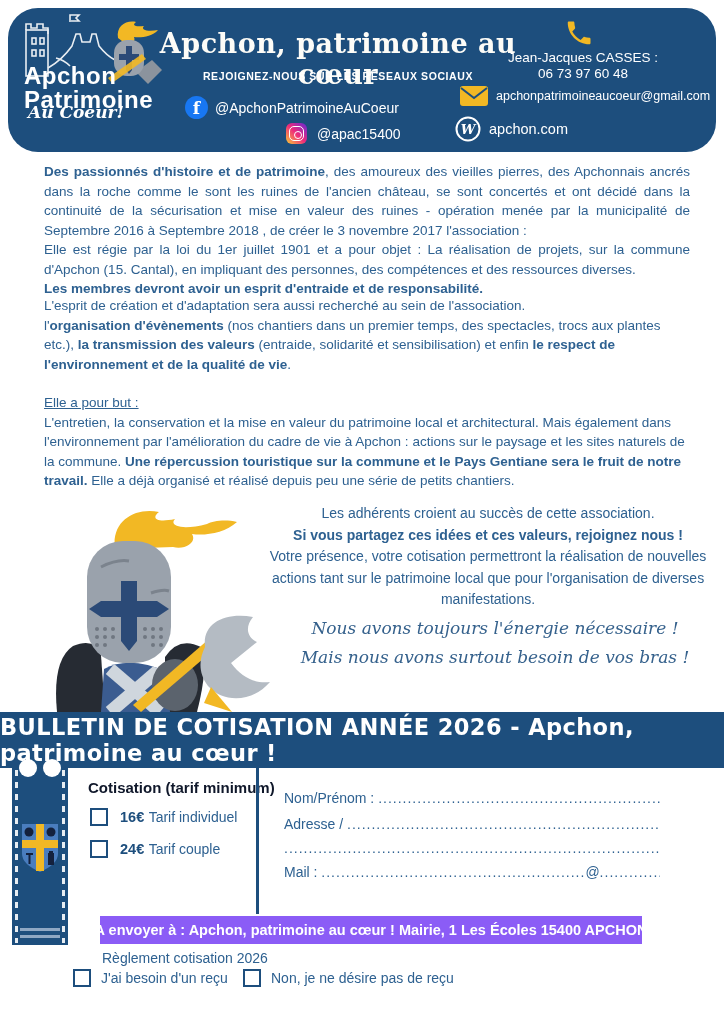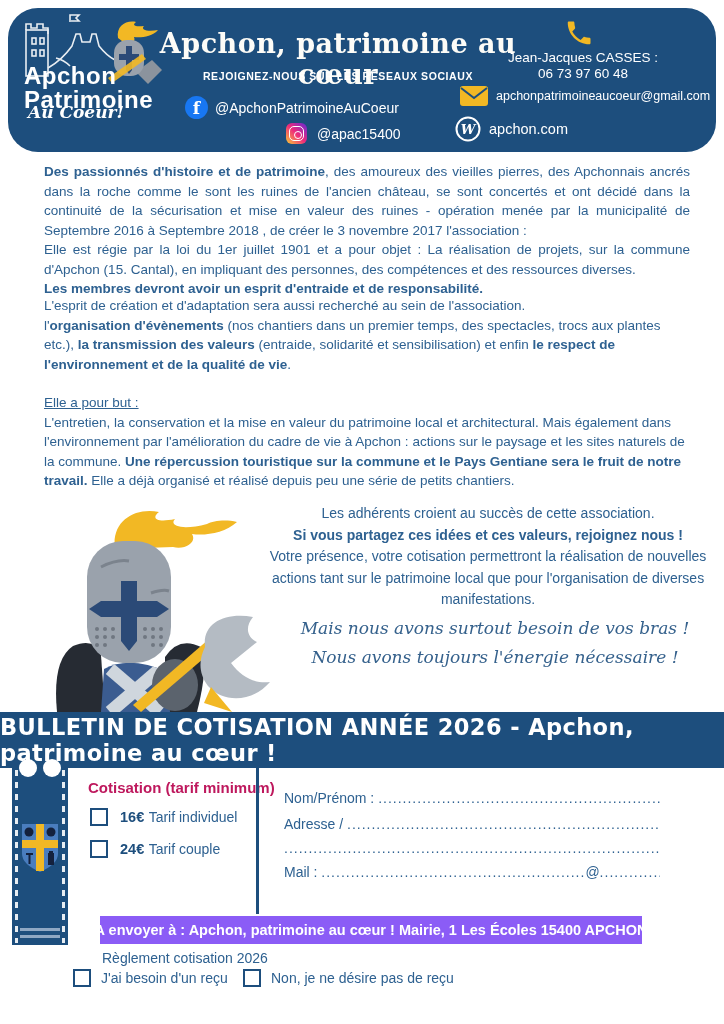--- a/index.html
+++ b/index.html
@@ -76,21 +76,21 @@
   .pennant { left:12px; top:768px; width:56px; height:177px; background:#1d4e7d; }
   .pennant::before, .pennant::after { content:""; position:absolute; top:-9px;
     width:18px; height:18px; border-radius:50%; background:#fff; }
   .pennant::before { left:7px; } .pennant::after { right:7px; }
   .pennant-edge { position:absolute; top:2px; bottom:2px; width:3px;
     background:repeating-linear-gradient(#fff 0 6px, transparent 6px 12px); opacity:.9; }
   .pennant-edge.l { left:3px; } .pennant-edge.r { right:3px; }
   .pennant-stripe { position:absolute; left:8px; right:8px; height:3px; background:#8fa8c4; }
 
   
-  .form-heading { left:88px; top:779px; font-size:15px; font-weight:bold; color:#be185d; }
+  .form-heading { left:88px; top:779px; font-size:15px; font-weight:bold; color:#0f172a; }
   .opt-row { position:absolute; display:flex; align-items:flex-start; gap:12px; }
   .checkbox { width:18px; height:18px; border:2.5px solid #1d4e7d; background:#fff; flex:0 0 auto; }
   .opt-amount { font-weight:bold; font-size:14.5px; color:#1d4e7d; }
   .opt-label { font-size:14px; color:#2e6191; }
   .divider-v { left:256px; top:768px; width:3px; height:146px; background:#1d4e7d; }
 
   .field { position:absolute; left:284px; width:376px; font-size:14px;
     white-space:nowrap; overflow:hidden; color:#2e6191; }
   .field .dots { letter-spacing:1px; }
 
@@ -189,22 +189,22 @@
     </div>
   </div>
 
   <div class="abs adherents">
     <div>Les adhérents croient au succès de cette association.</div>
     <div class="b">Si vous partagez ces idées et ces valeurs, rejoignez nous !</div>
     <div>Votre présence, votre cotisation permettront la réalisation de nouvelles actions tant sur le patrimoine local que pour l'organisation de diverses manifestations.</div>
   </div>
 
   <div class="abs quote">
+    <div>Nous avons toujours l'énergie nécessaire !</div>
     <div>Mais nous avons surtout besoin de vos bras !</div>
-    <div>Nous avons toujours l'énergie nécessaire !</div>
   </div>
 
   <svg class="abs" style="left:55px; top:497px;" width="215" height="215" viewBox="0 0 215 215">
 
     <path d="M60,52 C56,24 80,10 104,15 C96,21 101,26 120,22 C113,30 130,33 152,27 C158,24 170,22 182,25 C170,36 150,39 137,37 C142,45 131,53 118,50 Z" fill="#f2b824"></path>
 
     <path d="M2,215 Q-3,163 18,149 Q40,140 46,158 L50,215 Z" fill="#262b33"></path>
     <path d="M110,215 L110,160 Q124,139 146,150 Q154,168 142,215 Z" fill="#262b33"></path>
 
     <g>

